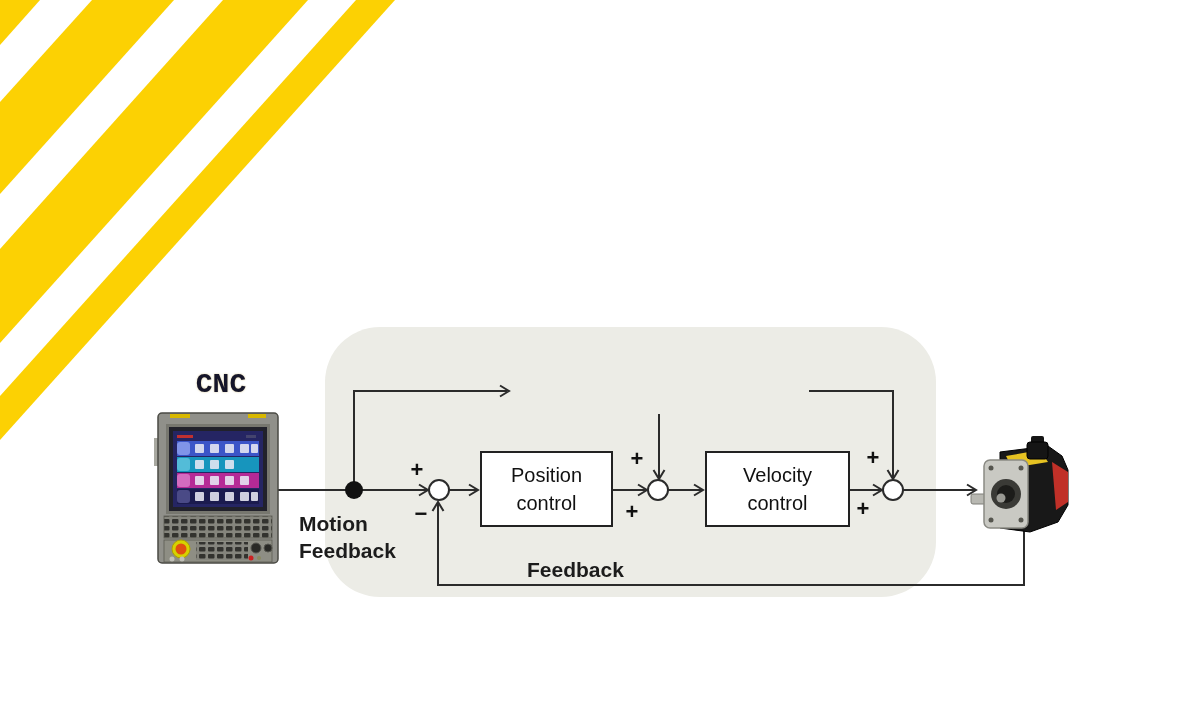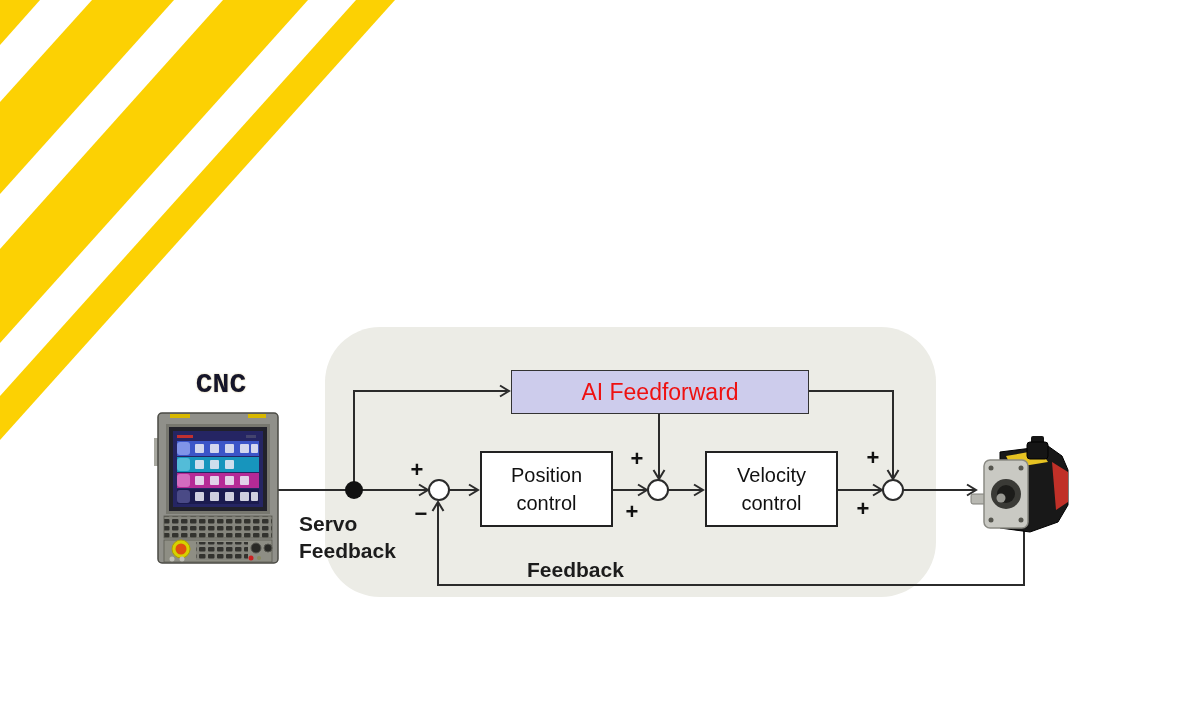--- a/index.html
+++ b/index.html
@@ -17,21 +17,21 @@
   .block{
     position:absolute;display:flex;align-items:center;justify-content:center;
     text-align:center;box-sizing:border-box;background:#fff;border:2px solid #222;
     font-size:20px;line-height:28px;color:#111;
   }
   .block.ff{
     left:511px;top:370px;width:298px;height:44px;
     background:#CDCCEC;border:1.6px solid #333;color:#EE1111;font-size:23px;
   }
   .block.pos{left:480px;top:451px;width:133px;height:76px;}
-  .block.vel{left:705px;top:451px;width:133px;height:76px;}
+  .block.vel{left:705px;top:451px;width:145px;height:76px;}
   .sign{
     position:absolute;transform:translate(-50%,-50%);
     font-size:22px;font-weight:bold;color:#111;line-height:1;
   }
   .biglabel{
     position:absolute;font-size:21px;font-weight:bold;color:#1c1c1c;line-height:27px;
   }
   .cnc-label{
     position:absolute;left:221px;top:384px;transform:translate(-50%,-50%);
     font-size:28px;font-weight:bold;color:#15152a;
@@ -158,23 +158,20 @@
       <circle cx="1021" cy="520" r="2.5" fill="#55554e"></circle>
       <circle cx="1006" cy="494" r="15" fill="#3a3a36"></circle>
       <circle cx="1006" cy="494" r="9" fill="#1c1c1a"></circle>
       <circle cx="1001" cy="498" r="4.5" fill="#9a9a94"></circle>
     </g>
   </svg>
 
   <div class="cnc-label">CNC</div>
 
 
-  <div class="block ff">
-    <span>AI Feedforward</span>
-  </div>
 
   <div class="block pos">
     <span>
       <span>Position</span><br>
       <span>control</span>
     </span>
   </div>
 
   <div class="block vel">
     <span>
@@ -184,19 +181,19 @@
   </div>
 
   <span class="sign" style="left:417px;top:470px">+</span>
   <span class="sign" style="left:421px;top:514px">−</span>
   <span class="sign" style="left:637px;top:459px">+</span>
   <span class="sign" style="left:632px;top:512px">+</span>
   <span class="sign" style="left:873px;top:458px">+</span>
   <span class="sign" style="left:863px;top:509px">+</span>
 
   <div class="biglabel" style="left:299px;top:510px">
-    <div>Servo</div>
+    <div>Motion</div>
     <div>Feedback</div>
   </div>
 
   <div class="biglabel" style="left:527px;top:556px">Feedback</div>
 
 </div>
 
 </body></html>

